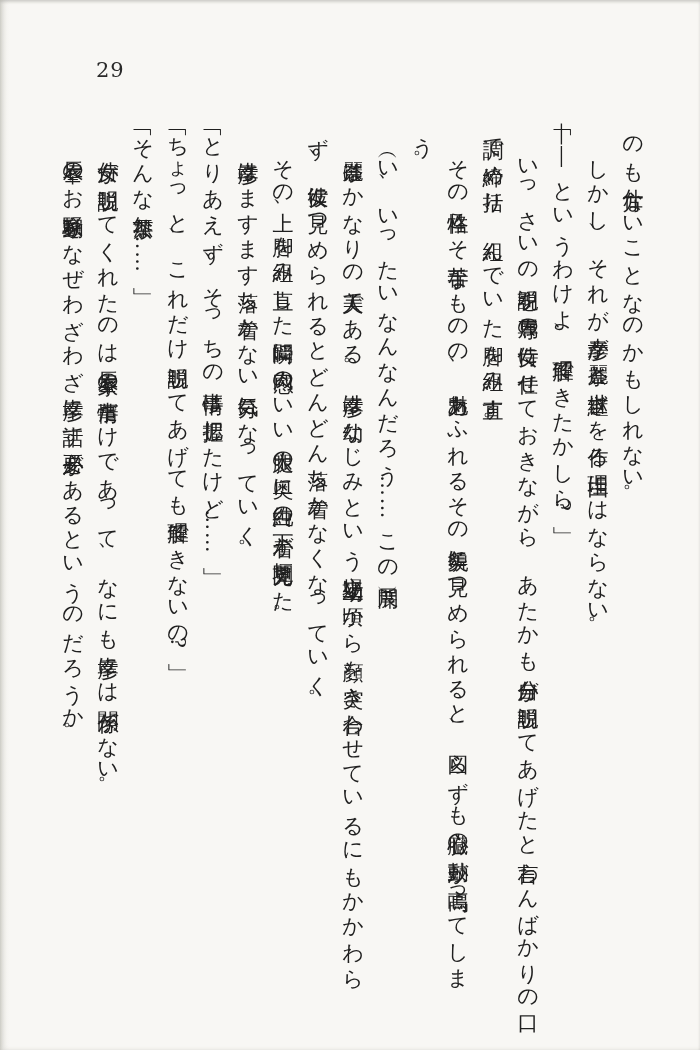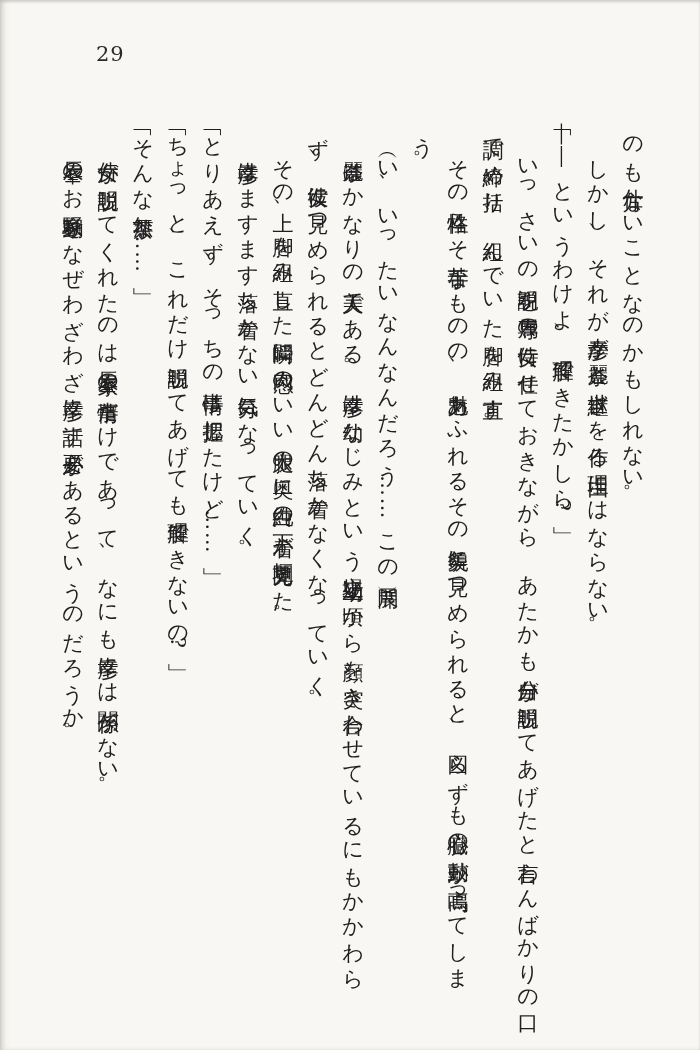--- a/index.html
+++ b/index.html
@@ -15,21 +15,21 @@
     background:
       linear-gradient(90deg, #efeeea 0px, #f8f7f4 10px),
       #f8f7f4;
     box-shadow: inset 0 2px 3px rgba(120,118,112,0.25),
                 inset 3px 0 4px rgba(120,118,112,0.20);
     font-family: "DejaVu Serif", "Liberation Serif", serif;
     color: #222222;
   }
   .page-number {
     position: absolute;
-    top: 42px;
+    top: 58px;
     left: 96px;
     font-size: 21px;
     letter-spacing: 1px;
     color: #2a2a2a;
   }
   .text-block {
     position: absolute;
     top: 122px;
     right: 50px;
     height: 880px;

